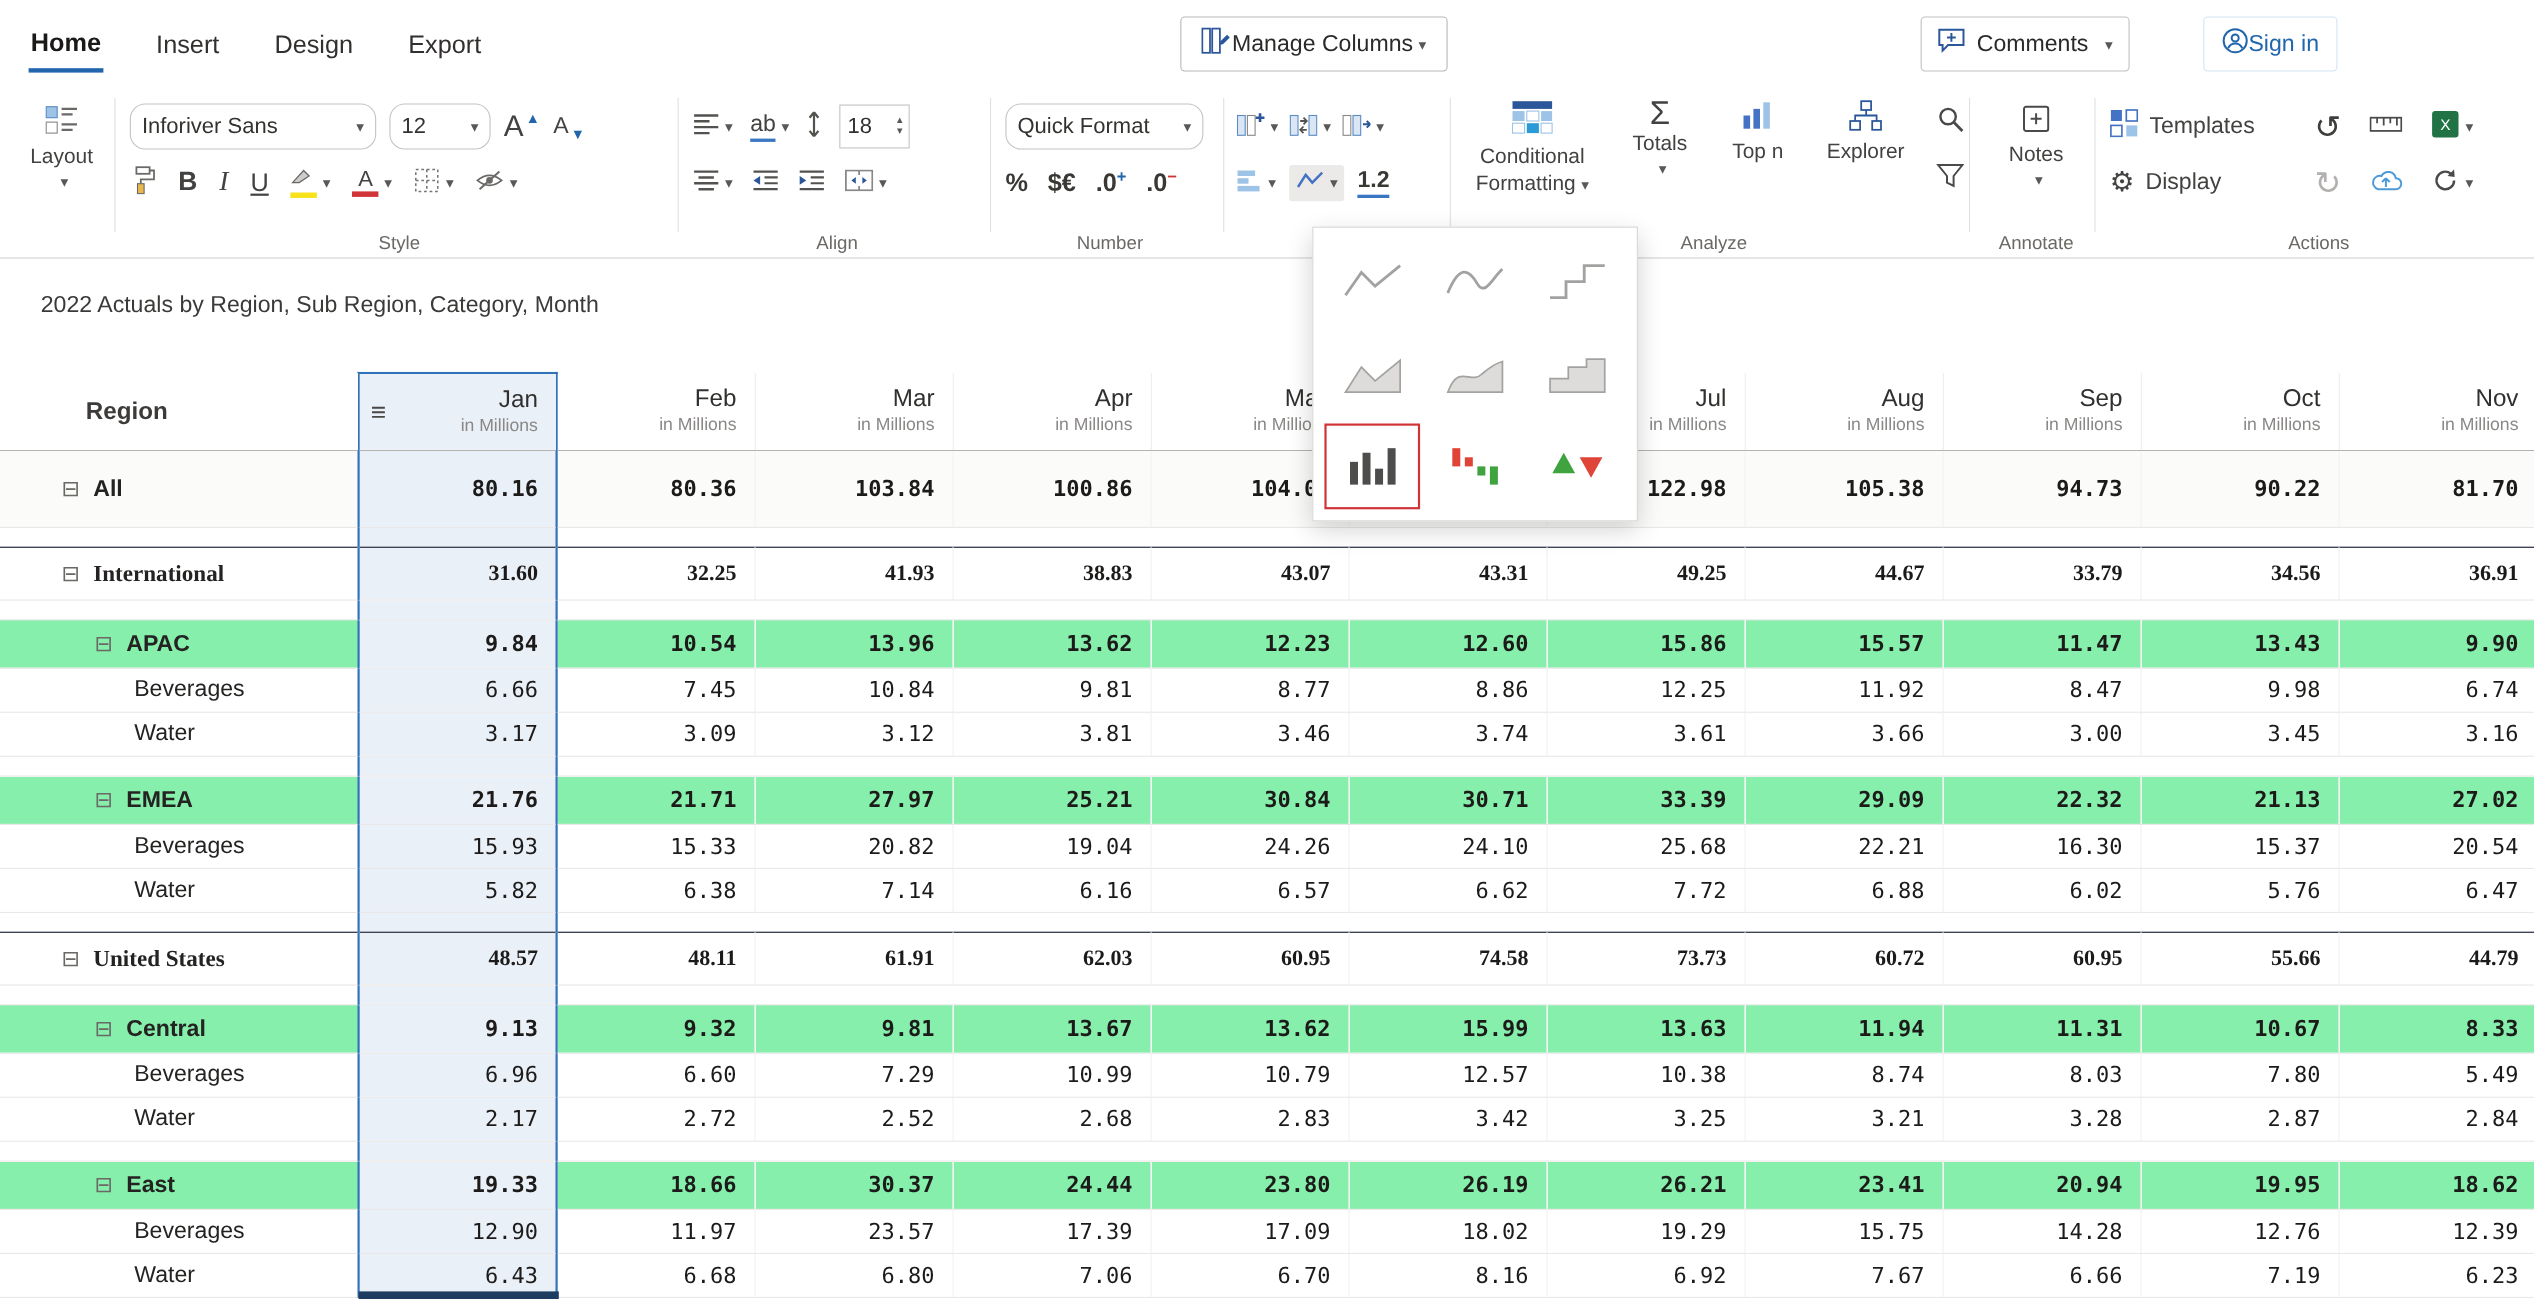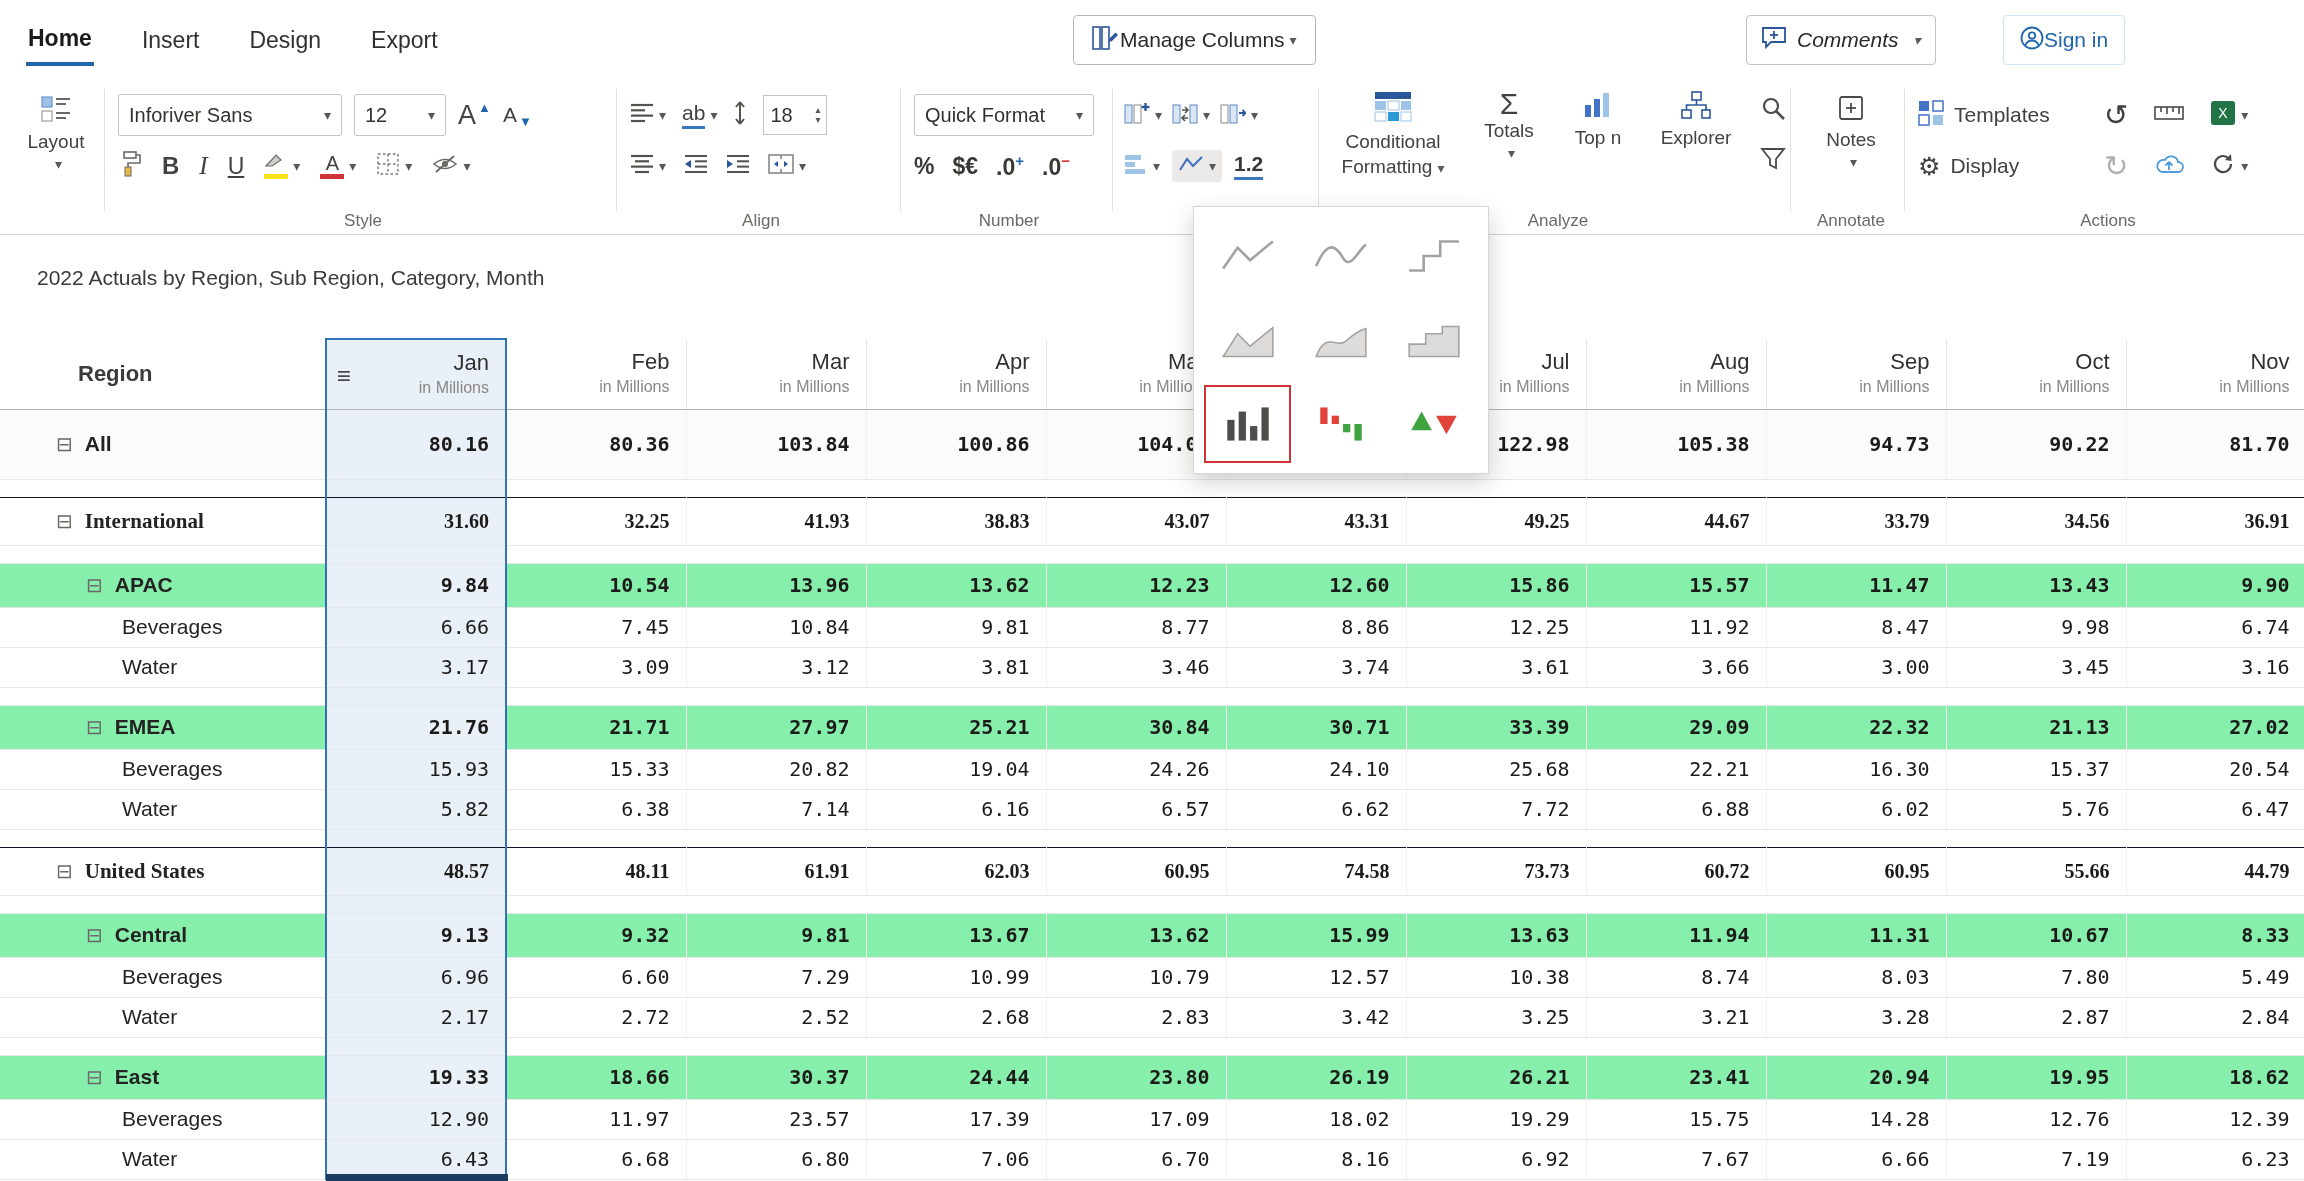--- a/index.html
+++ b/index.html
@@ -8,34 +8,34 @@
          font-family:"Liberation Sans",sans-serif; color:#323130; }
 
   
   .topbar { position:absolute; left:0; top:0; width:2304px; height:81px; background:#fff; }
   .tabs { position:absolute; left:26px; top:0; height:81px; display:flex; align-items:center; gap:46px; }
   .tab { font-size:23px; color:#32302e; padding:10px 2px; cursor:pointer; }
   .tab.active { font-weight:700; color:#1b1a19; border-bottom:4px solid #2165ad; }
   .mcols { position:absolute; left:1073px; top:15px; height:50px; display:flex; align-items:center; 
            padding:0 18px; border:1px solid #b9b7b5; border-radius:4px; font-size:21px; color:#2b2a29; cursor:pointer; }
   .comments-btn { position:absolute; left:1746px; top:15px; height:50px; display:flex; align-items:center; gap:10px;
-           padding:0 14px; border:1px solid #c3c1bf; border-radius:4px; font-size:21px; color:#2b2a29; cursor:pointer;font-style:italic; }
+           padding:0 14px; border:1px solid #c3c1bf; border-radius:4px; font-size:21px; color:#2b2a29; cursor:pointer; }
   .signin { position:absolute; left:2003px; top:15px; height:50px; display:flex; align-items:center; 
            padding:0 16px; border:1px solid #d4e3f3; border-radius:4px; color:#2165ad; font-size:21px; cursor:pointer; }
 
   
   .ribbon { position:absolute; left:0; top:81px; width:2304px; height:154px; border-bottom:1px solid #d3d1cf; background:#fff; }
   .vdiv { position:absolute; top:8px; height:122px; width:1px; background:#e2e0de; }
   .rgroup { position:absolute; top:0; height:154px; }
   .glabel { position:absolute; bottom:4px; left:0; width:100%; text-align:center; font-size:17px; color:#6b6966; }
   .rrow { position:absolute; left:6px; display:flex; align-items:center; }
   .r1 { top:12px; height:44px; }
   .r2 { top:62px; height:46px; }
   .chev { font-size:14px; color:#5a5856; margin-left:5px; }
-  .combo { display:flex; align-items:center; justify-content:space-between; border:1px solid #c6c4c2; border-radius:2px;
+  .combo { display:flex; align-items:center; justify-content:space-between; border:1px solid #c6c4c2; border-radius:14px;
            height:42px; padding:0 10px; font-size:20px; color:#34322f; cursor:pointer; background:#fff; }
   .ibtn { display:flex; align-items:center; color:#434240; cursor:pointer; }
   .stackbtn { display:flex; flex-direction:column; align-items:center; gap:3px; color:#434240; font-size:19px; cursor:pointer; text-align:center; }
   .stackmini { display:flex; flex-direction:column; align-items:center; gap:2px; }
   .cbar { width:24px; height:5px; }
   .numbox { border:1px solid #c6c4c2; height:40px; width:64px; display:flex; align-items:center;
             justify-content:space-between; padding:0 6px; font-size:20px; }
   .steppers { display:flex; flex-direction:column; font-size:10px; color:#5a5856; line-height:10px; }
   .tok { font-size:23px; color:#3a3835; font-weight:600; cursor:pointer; }
   .tok sup { font-size:15px; }

